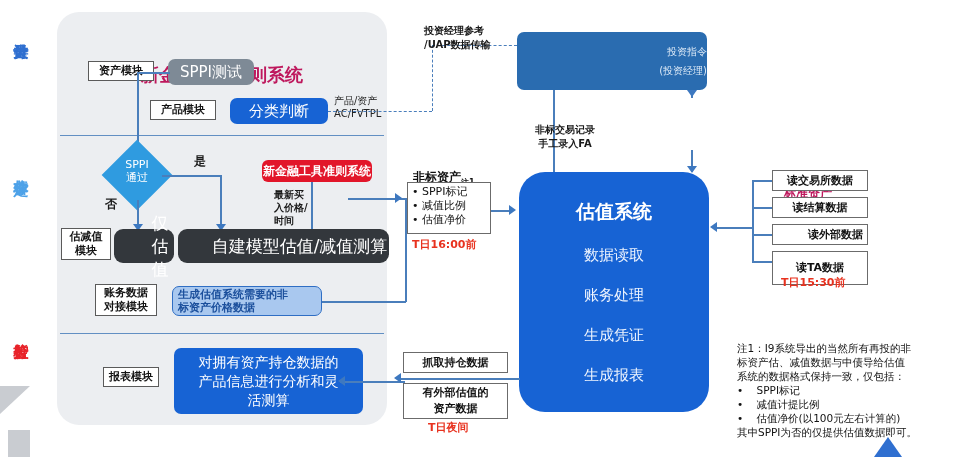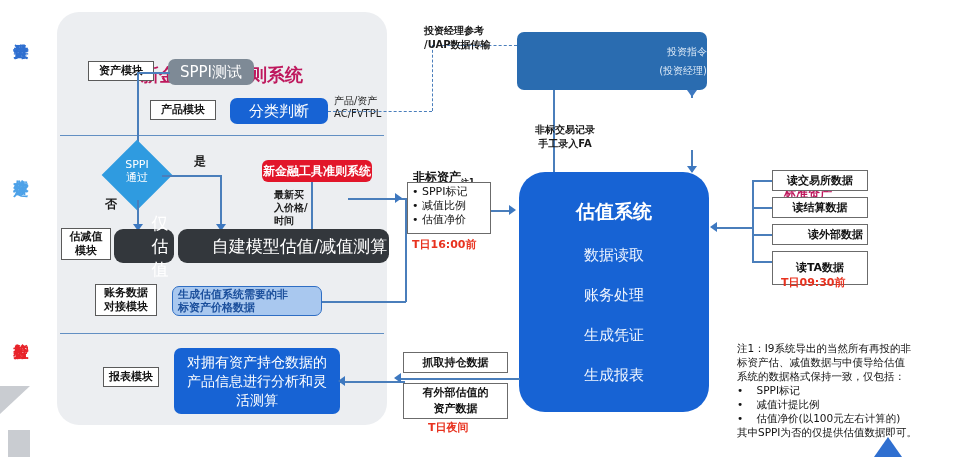--- a/index.html
+++ b/index.html
@@ -191,21 +191,21 @@
   </div>
 
   <div class="ln ln-h" style="left:322px;top:301px;width:84px;"></div>
   <div class="ln ln-v" style="left:405px;top:198px;height:104px;"></div>
   <div class="ln ln-h" style="left:348px;top:198px;width:58px;"></div>
   <div class="arw arw-r" style="left:395px;top:193px;"></div>
 
   <div class="box tagbox" style="left:103px;top:367px;width:56px;height:20px;">
     <span>报表模块</span>
   </div>
-  <div class="box blue-round" style="left:174px;top:348px;width:166px;height:66px;flex-direction:column;font-size:14px;line-height:19px;">
+  <div class="box blue-round" style="left:174px;top:348px;width:189px;height:66px;flex-direction:column;font-size:14px;line-height:19px;">
     <span>对拥有资产持仓数据的</span>
     <span>产品信息进行分析和灵</span>
     <span>活测算</span>
   </div>
 
   <div class="ln ln-h" style="left:340px;top:381px;width:65px;"></div>
   <div class="arw arw-l" style="left:338px;top:376px;"></div>
 
   <div class="ann" style="left:424px;top:24px;width:96px;font-size:10px;line-height:14px;">
     <span style="display:block;">投资经理参考</span>
@@ -271,21 +271,21 @@
   </div>
   <div class="listbox" style="left:772px;top:197px;width:96px;height:21px;display:flex;align-items:center;justify-content:center;font-weight:bold;">
     <span>读结算数据</span>
   </div>
   <div class="listbox" style="left:772px;top:224px;width:96px;height:21px;display:flex;align-items:center;justify-content:flex-end;font-weight:bold;">
     <span>读外部数据</span>
   </div>
   <div class="listbox" style="left:772px;top:251px;width:96px;height:34px;display:flex;align-items:center;justify-content:center;font-weight:bold;">
     <span>读TA数据</span>
   </div>
-  <div class="ann-red" style="left:781px;top:276px;">T日09:30前</div>
+  <div class="ann-red" style="left:781px;top:276px;">T日15:30前</div>
 
   <div class="ln ln-v" style="left:752px;top:180px;height:82px;"></div>
   <div class="ln ln-h" style="left:752px;top:180px;width:20px;"></div>
   <div class="ln ln-h" style="left:752px;top:207px;width:20px;"></div>
   <div class="ln ln-h" style="left:752px;top:234px;width:20px;"></div>
   <div class="ln ln-h" style="left:752px;top:261px;width:20px;"></div>
   <div class="ln ln-h" style="left:716px;top:227px;width:36px;"></div>
   <div class="arw arw-l" style="left:710px;top:222px;"></div>
 
   <div class="note" style="left:737px;top:341px;width:232px;">

